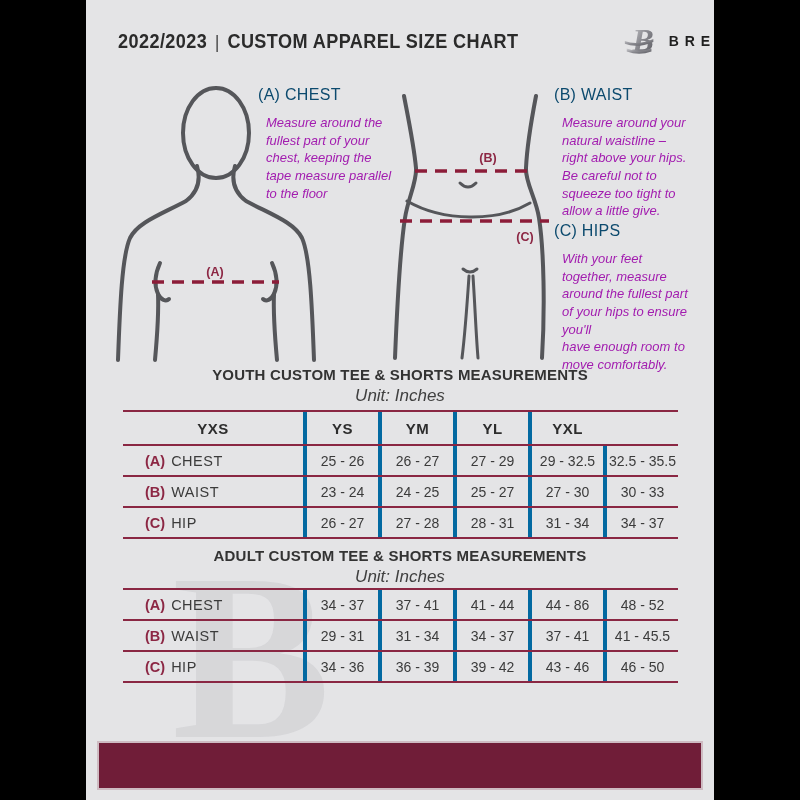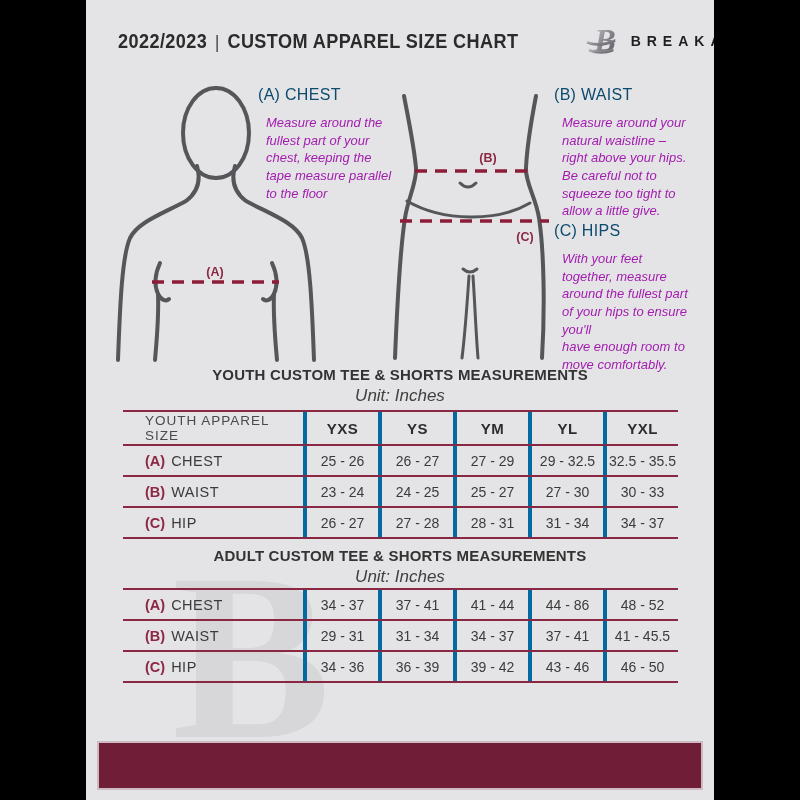--- a/index.html
+++ b/index.html
@@ -7,21 +7,21 @@
     width:800px;height:800px;position:relative;background:#000;
     font-family:"Liberation Sans",sans-serif;overflow:hidden;
   }
   .page{
     position:absolute;left:86px;top:0;width:628px;height:800px;
     background:#e4e4e6;overflow:hidden;
   }
   
   .header{
     position:absolute;left:32px;right:22px;top:20px;height:42px;
-    display:flex;justify-content:space-between;align-items:center;
+    display:flex;justify-content:space-between;align-items:center;gap:38px;
   }
   .title-group{
     display:inline-block;white-space:nowrap;
     transform:scaleX(.86);transform-origin:left center;
     font-weight:bold;font-size:21px;color:#2b2b2b;letter-spacing:.5px;
   }
   .title-group .divider{font-weight:400;color:#3a3a3a;padding:0 9px;font-size:19px;}
   .brand{display:flex;align-items:center;gap:9px;}
   .brand-name{font-weight:bold;font-size:14px;letter-spacing:6px;color:#1f1f1f;}
   
@@ -151,21 +151,20 @@
 have enough room to
 move comfortably.</p>
   </div>
 
   <div class="watermark">B</div>
 
   <div class="tbl-title" id="youth-title">YOUTH CUSTOM TEE &amp; SHORTS MEASUREMENTS</div>
   <div class="tbl-unit" id="youth-unit">Unit: Inches</div>
   <div class="sizetable" id="youth-table">
       <div class="trow head">
-        <div class="cell first corner">YOUTH APPAREL SIZE</div>
         <div class="cell sizehead">YXS</div>
         <div class="cell sizehead">YS</div>
         <div class="cell sizehead">YM</div>
         <div class="cell sizehead">YL</div>
         <div class="cell sizehead">YXL</div>
       </div>
       <div class="trow data">
         <div class="cell first">
           <span class="rk">(A)</span>
           <span class="rl">CHEST</span>

